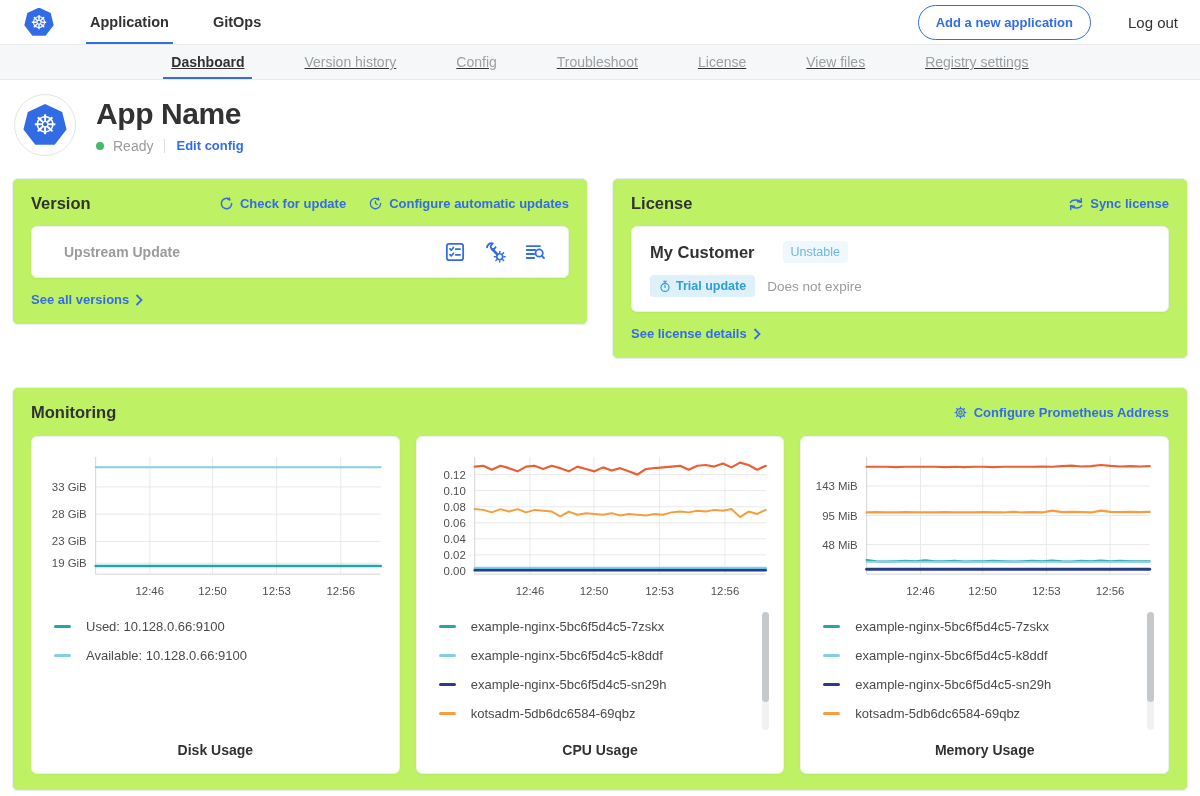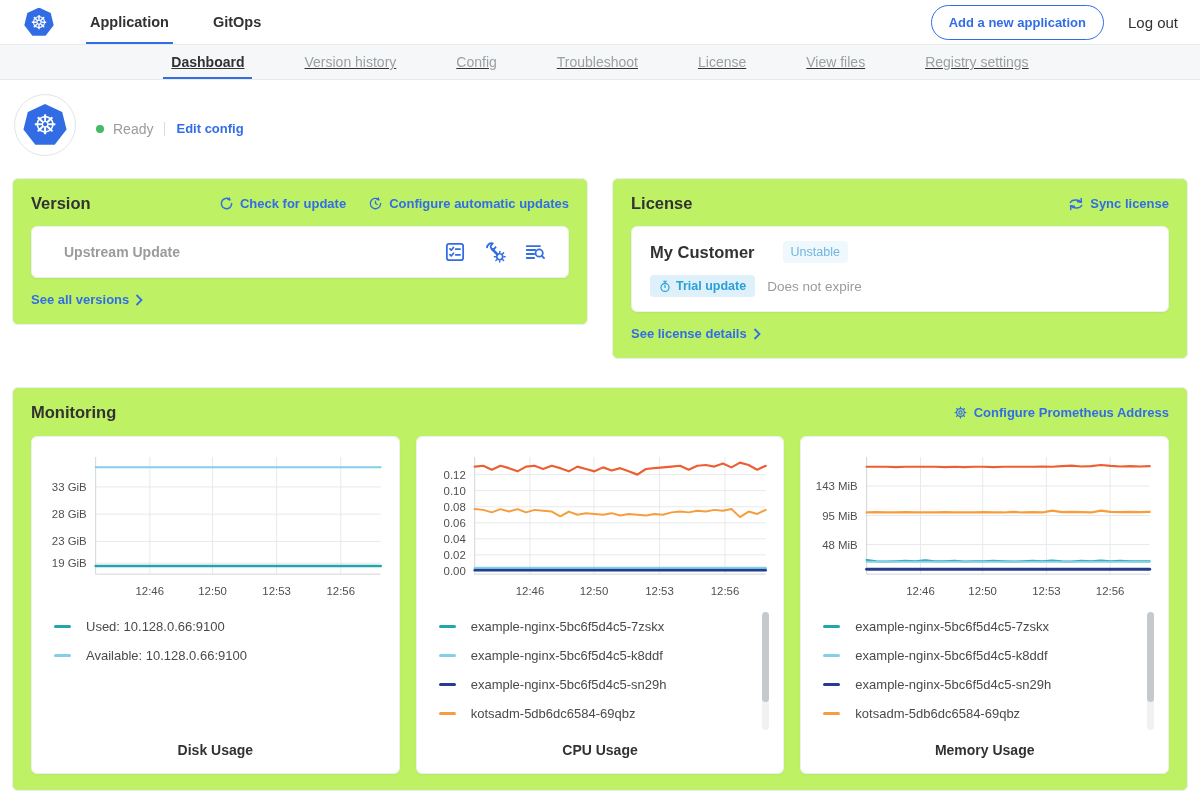--- a/index.html
+++ b/index.html
@@ -11,21 +11,21 @@
   
   .topnav { height: 44px; display: flex; justify-content: space-between; align-items: center; padding: 0 22px 0 24px; background: #fff; }
   .topnav-left { display: flex; align-items: center; gap: 36px; height: 100%; }
   .k8s-hept { background: #326ce5; display: flex; align-items: center; justify-content: center;
     clip-path: polygon(50% 0%, 89% 19%, 99% 61%, 72% 97%, 28% 97%, 1% 61%, 11% 19%); }
   .k8s-logo { width: 30px; height: 29px; }
   .k8s-logo .wheel { color: #fff; font-size: 19px; line-height: 1; }
   .topnav-tabs { display: flex; gap: 44px; height: 100%; }
   .topnav-tab { height: 100%; display: flex; align-items: center; font-size: 14.5px; font-weight: 700; color: #323232; position: relative; cursor: pointer; }
   .topnav-tab.active::after { content: ""; position: absolute; left: -4px; right: -4px; bottom: 0; height: 2px; background: #326de6; }
-  .topnav-right { display: flex; align-items: center; gap: 24px; }
+  .topnav-right { display: flex; align-items: center; gap: 37px; }
   .add-app-btn { background: #fff; border: 1px solid #326de6; color: #326de6; border-radius: 20px; padding: 9px 17px; font-size: 13px; font-weight: 700; font-family: inherit; cursor: pointer; }
   .logout { font-size: 15px; color: #323232; cursor: pointer; }
   
   .subnav { height: 36px; background: #f5f7f8; border-top: 1px solid #e8ebec; border-bottom: 1px solid #e8ebec; display: flex; justify-content: center; gap: 60px; text-decoration: underline; }
   .subnav-tab { display: flex; align-items: center; font-size: 14px; color: #9aa0a4; position: relative; cursor: pointer; }
   .subnav-tab.active { color: #323232; font-weight: 700; }
   .subnav-tab.active::after { content: ""; position: absolute; left: -8px; right: -8px; bottom: 0; height: 2.5px; background: #326de6; }
   
   .app-header { display: flex; align-items: center; gap: 20px; padding: 14px 14px 18px; }
   .avatar { width: 62px; height: 62px; border-radius: 50%; border: 1px solid #dfe5e8; background: #fff; display: flex; align-items: center; justify-content: center; }
@@ -104,20 +104,21 @@
   <div class="subnav-tab">Registry settings</div>
 </nav>
 
 <section class="app-header">
   <div class="avatar">
     <div class="k8s-hept" style="width:44px;height:42px;display:flex;align-items:center;justify-content:center;">
         <span class="wheel">☸</span>
       </div>
   </div>
   <div>
+    <h1 class="app-title">App Name</h1>
     <div class="status-row">
       <span class="ready-dot"></span>
       <span class="status-text">Ready</span>
       <span class="vdivider"></span>
       <span class="link">Edit config</span>
     </div>
   </div>
 </section>
 
 <div class="cards-row">

